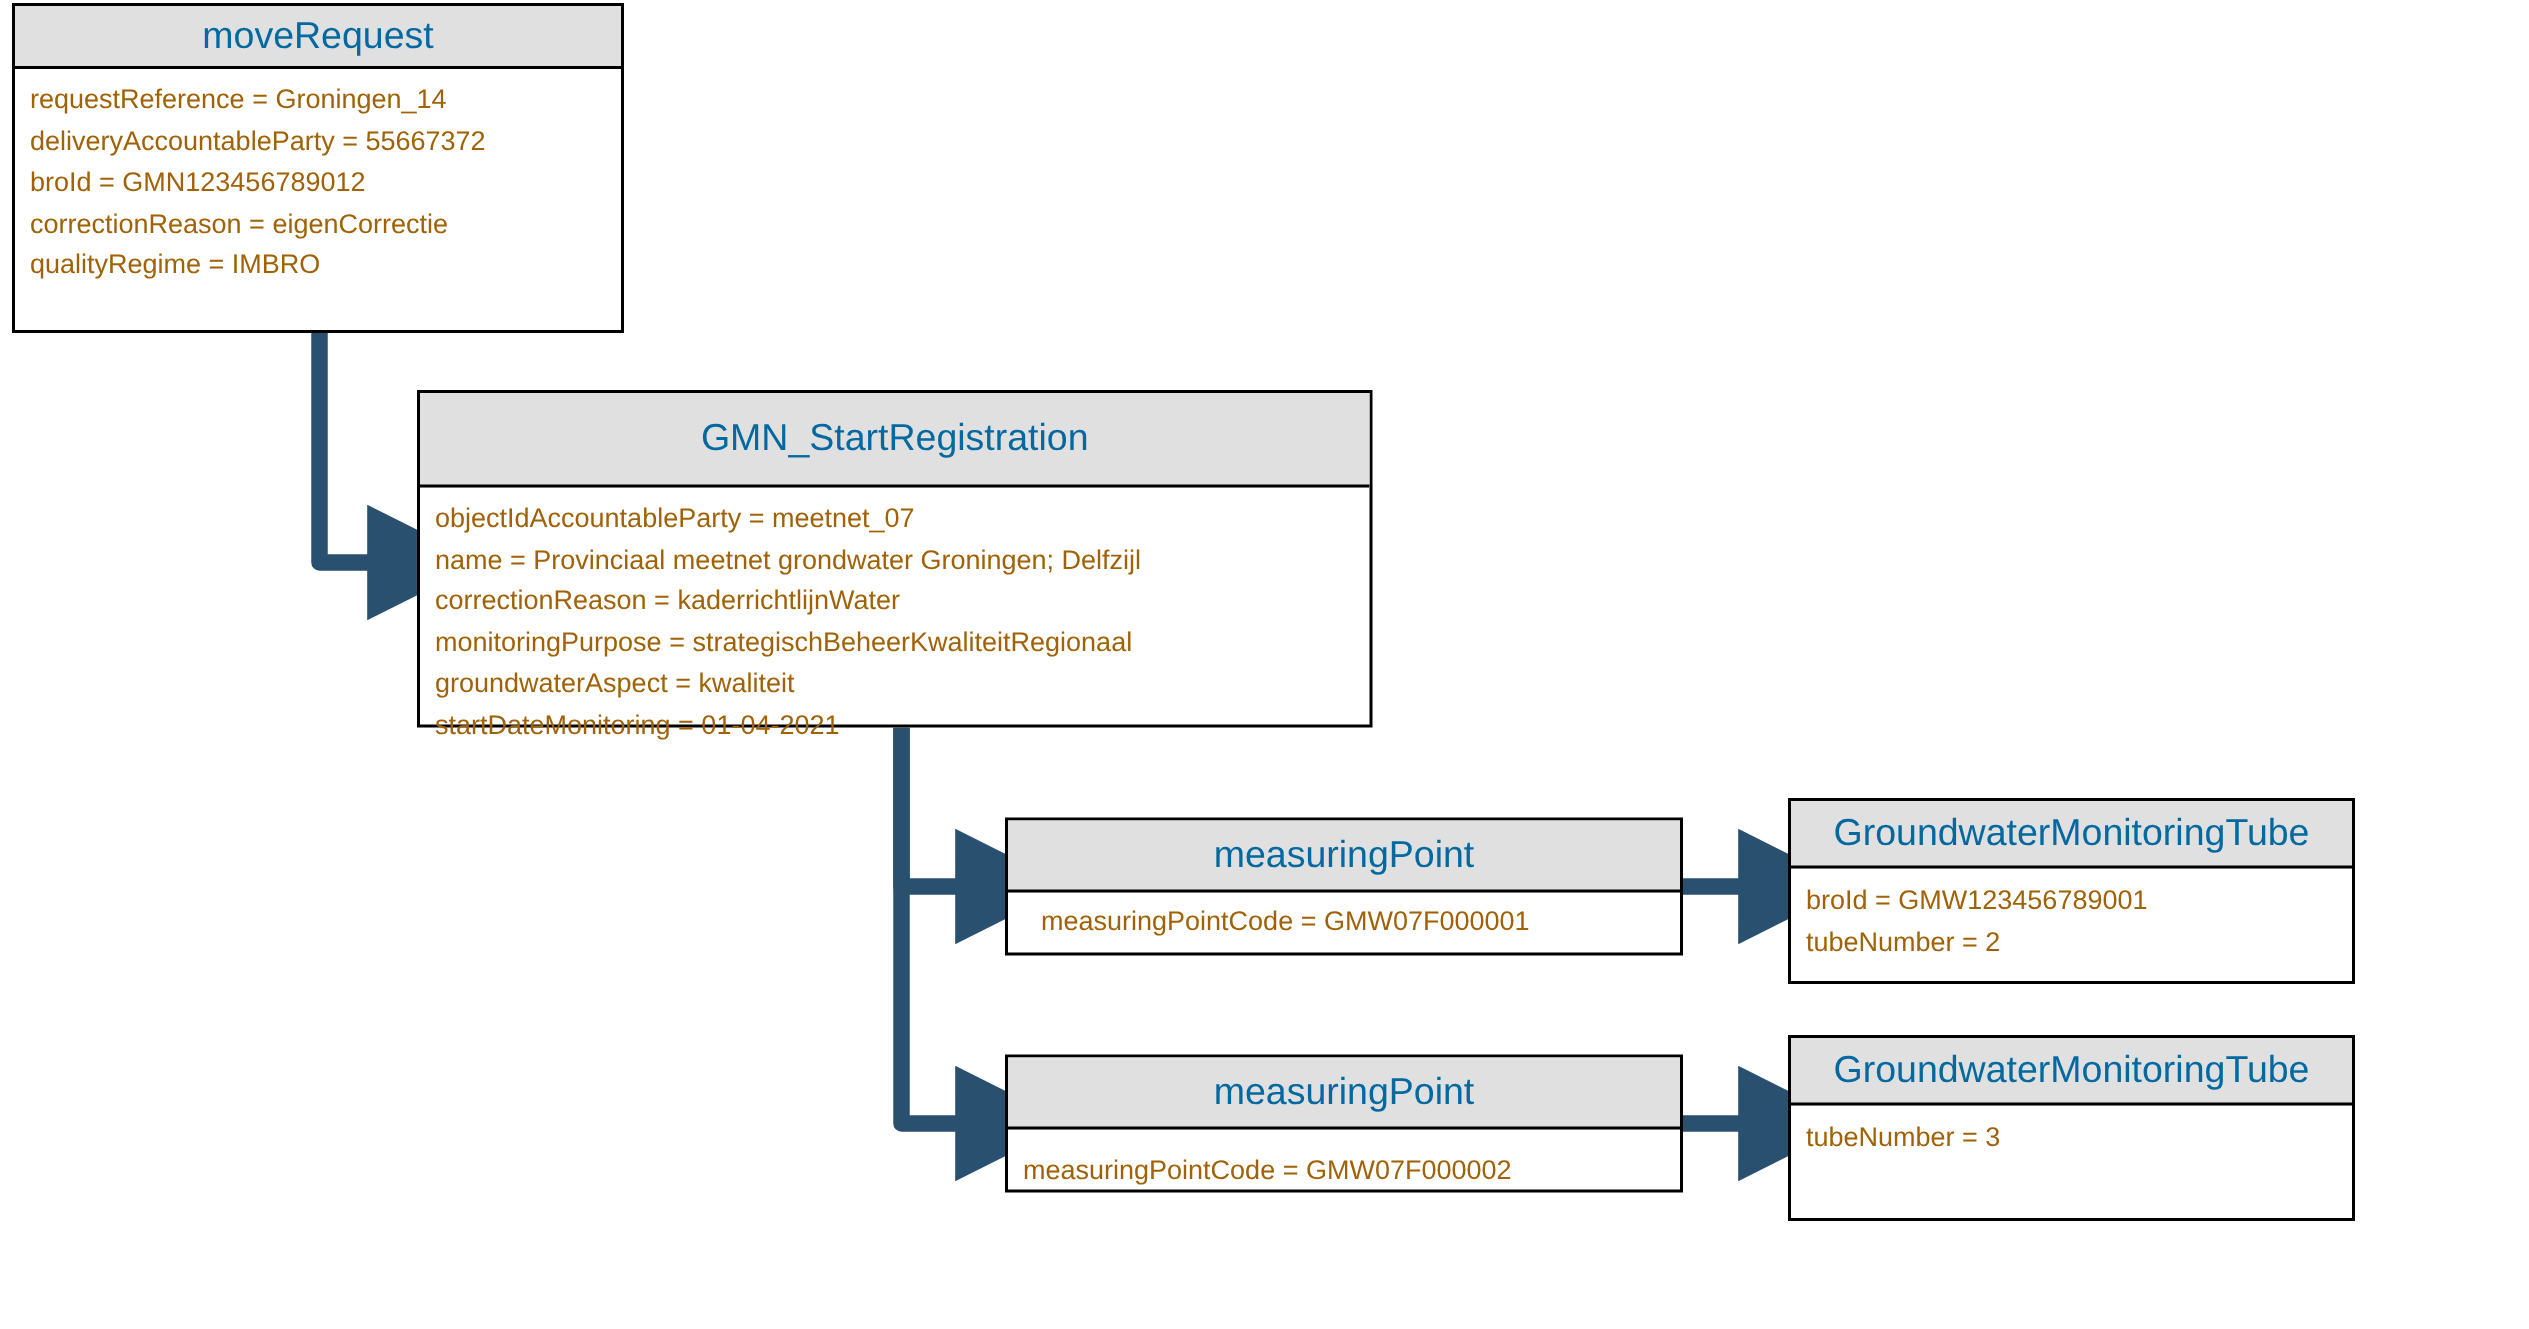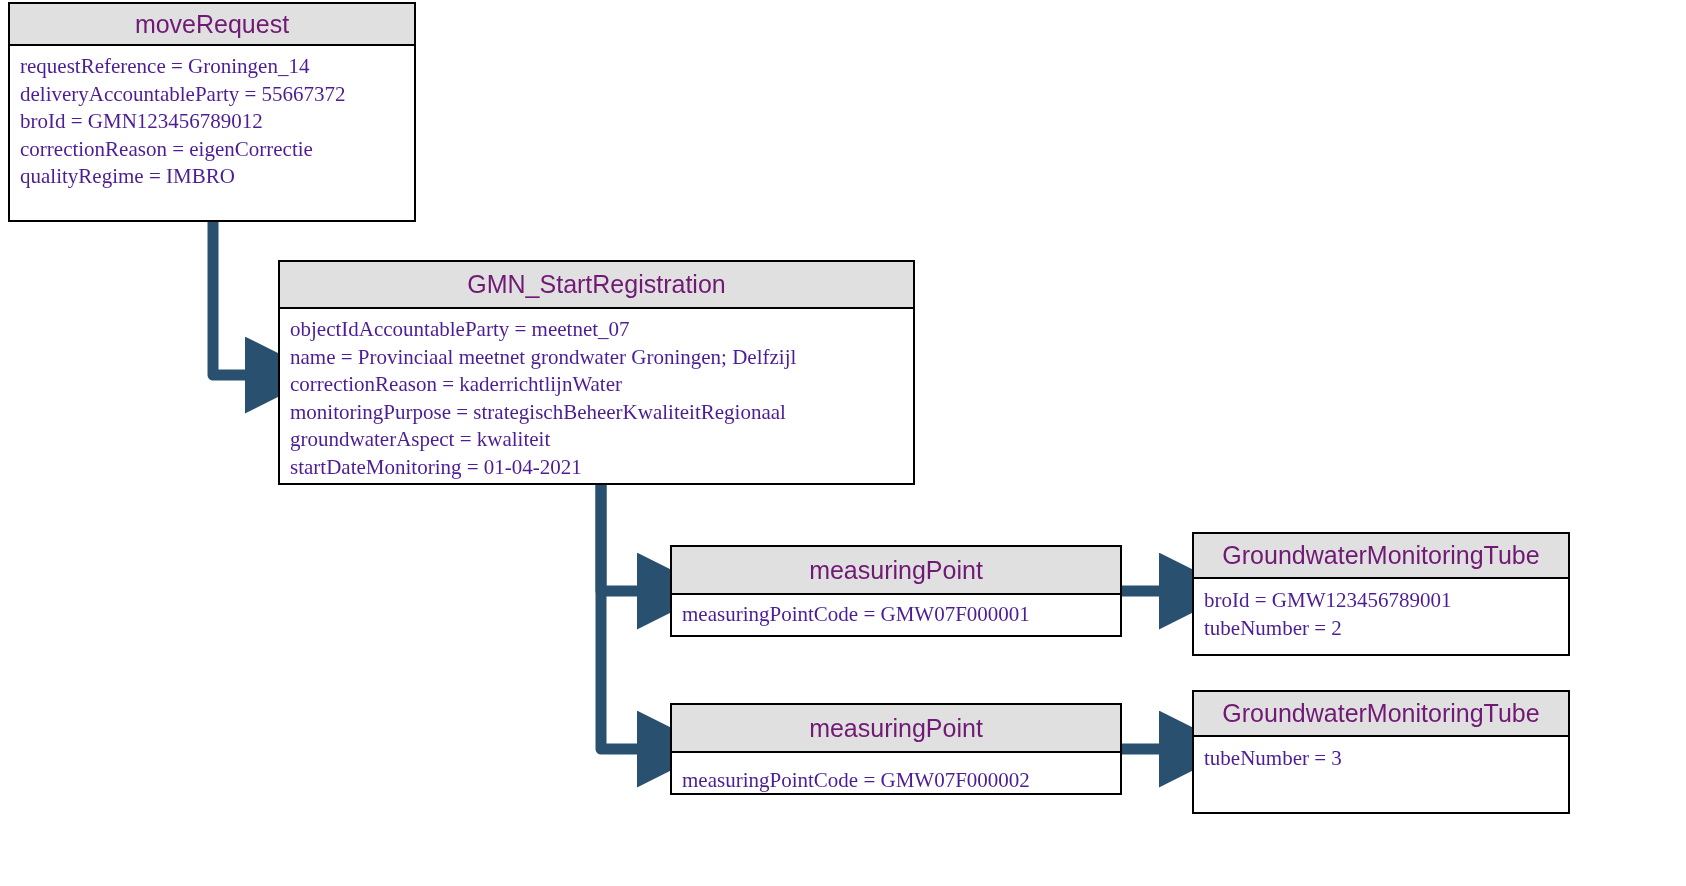--- a/index.html
+++ b/index.html
@@ -1,24 +1,24 @@
 <!DOCTYPE html>
 <html><head>
 <meta charset="utf-8">
 <style>
   html,body{margin:0;padding:0;background:#ffffff;}
   body{font-family:"Liberation Sans", sans-serif;}
   #canvas{position:relative;width:1686px;height:886px;background:#ffffff;overflow:hidden;}
 
   .uml-box{position:absolute;box-sizing:border-box;border:2px solid #000000;background:#ffffff;}
   .uml-header{box-sizing:border-box;background:#e0e0e0;border-bottom:2px solid #000000;
-              text-align:center;color:#701a75;font-size:25px;line-height:1;
+              text-align:center;color:#0369a1;font-size:25px;line-height:1;
               display:flex;align-items:center;justify-content:center;}
   .uml-body{box-sizing:border-box;padding:7px 10px 6px 10px;}
-  .attr{color:#4c1d95;font-size:21px;line-height:27.5px;white-space:nowrap;font-family:Liberation Serif, serif;}
+  .attr{color:#a16207;font-size:18px;line-height:27.5px;white-space:nowrap;}
 
   svg.wires{position:absolute;left:0;top:0;width:1686px;height:886px;overflow:visible;}
 </style>
 </head>
 <body>
 
 <div id="canvas">
 
   <svg class="wires" viewBox="0 0 1686 886">
     <defs>
@@ -43,34 +43,34 @@
     <div class="uml-body">
       <div class="attr">requestReference = Groningen_14</div>
       <div class="attr">deliveryAccountableParty = 55667372</div>
       <div class="attr">broId = GMN123456789012</div>
       <div class="attr">correctionReason = eigenCorrectie</div>
       <div class="attr">qualityRegime = IMBRO</div>
     </div>
   </div>
 
   <div class="uml-box" style="left:278px;top:260px;width:637px;height:225px;">
-    <div class="uml-header" style="height:47px;">GMN_StartRegistration</div>
+    <div class="uml-header" style="height:63px;">GMN_StartRegistration</div>
     <div class="uml-body">
       <div class="attr">objectIdAccountableParty = meetnet_07</div>
       <div class="attr">name = Provinciaal meetnet grondwater Groningen; Delfzijl</div>
       <div class="attr">correctionReason = kaderrichtlijnWater</div>
       <div class="attr">monitoringPurpose = strategischBeheerKwaliteitRegionaal</div>
       <div class="attr">groundwaterAspect = kwaliteit</div>
       <div class="attr">startDateMonitoring = 01-04-2021</div>
     </div>
   </div>
 
   <div class="uml-box" style="left:670px;top:545px;width:452px;height:92px;">
     <div class="uml-header" style="height:48px;">measuringPoint</div>
-    <div class="uml-body" style="padding-top:6px;">
+    <div class="uml-body" style="padding-top:6px;margin-left:12px;">
       <div class="attr">measuringPointCode = GMW07F000001</div>
     </div>
   </div>
 
   <div class="uml-box" style="left:1192px;top:532px;width:378px;height:124px;">
     <div class="uml-header" style="height:45px;">GroundwaterMonitoringTube</div>
     <div class="uml-body" style="padding-top:8px;">
       <div class="attr">broId = GMW123456789001</div>
       <div class="attr">tubeNumber = 2</div>
     </div>

